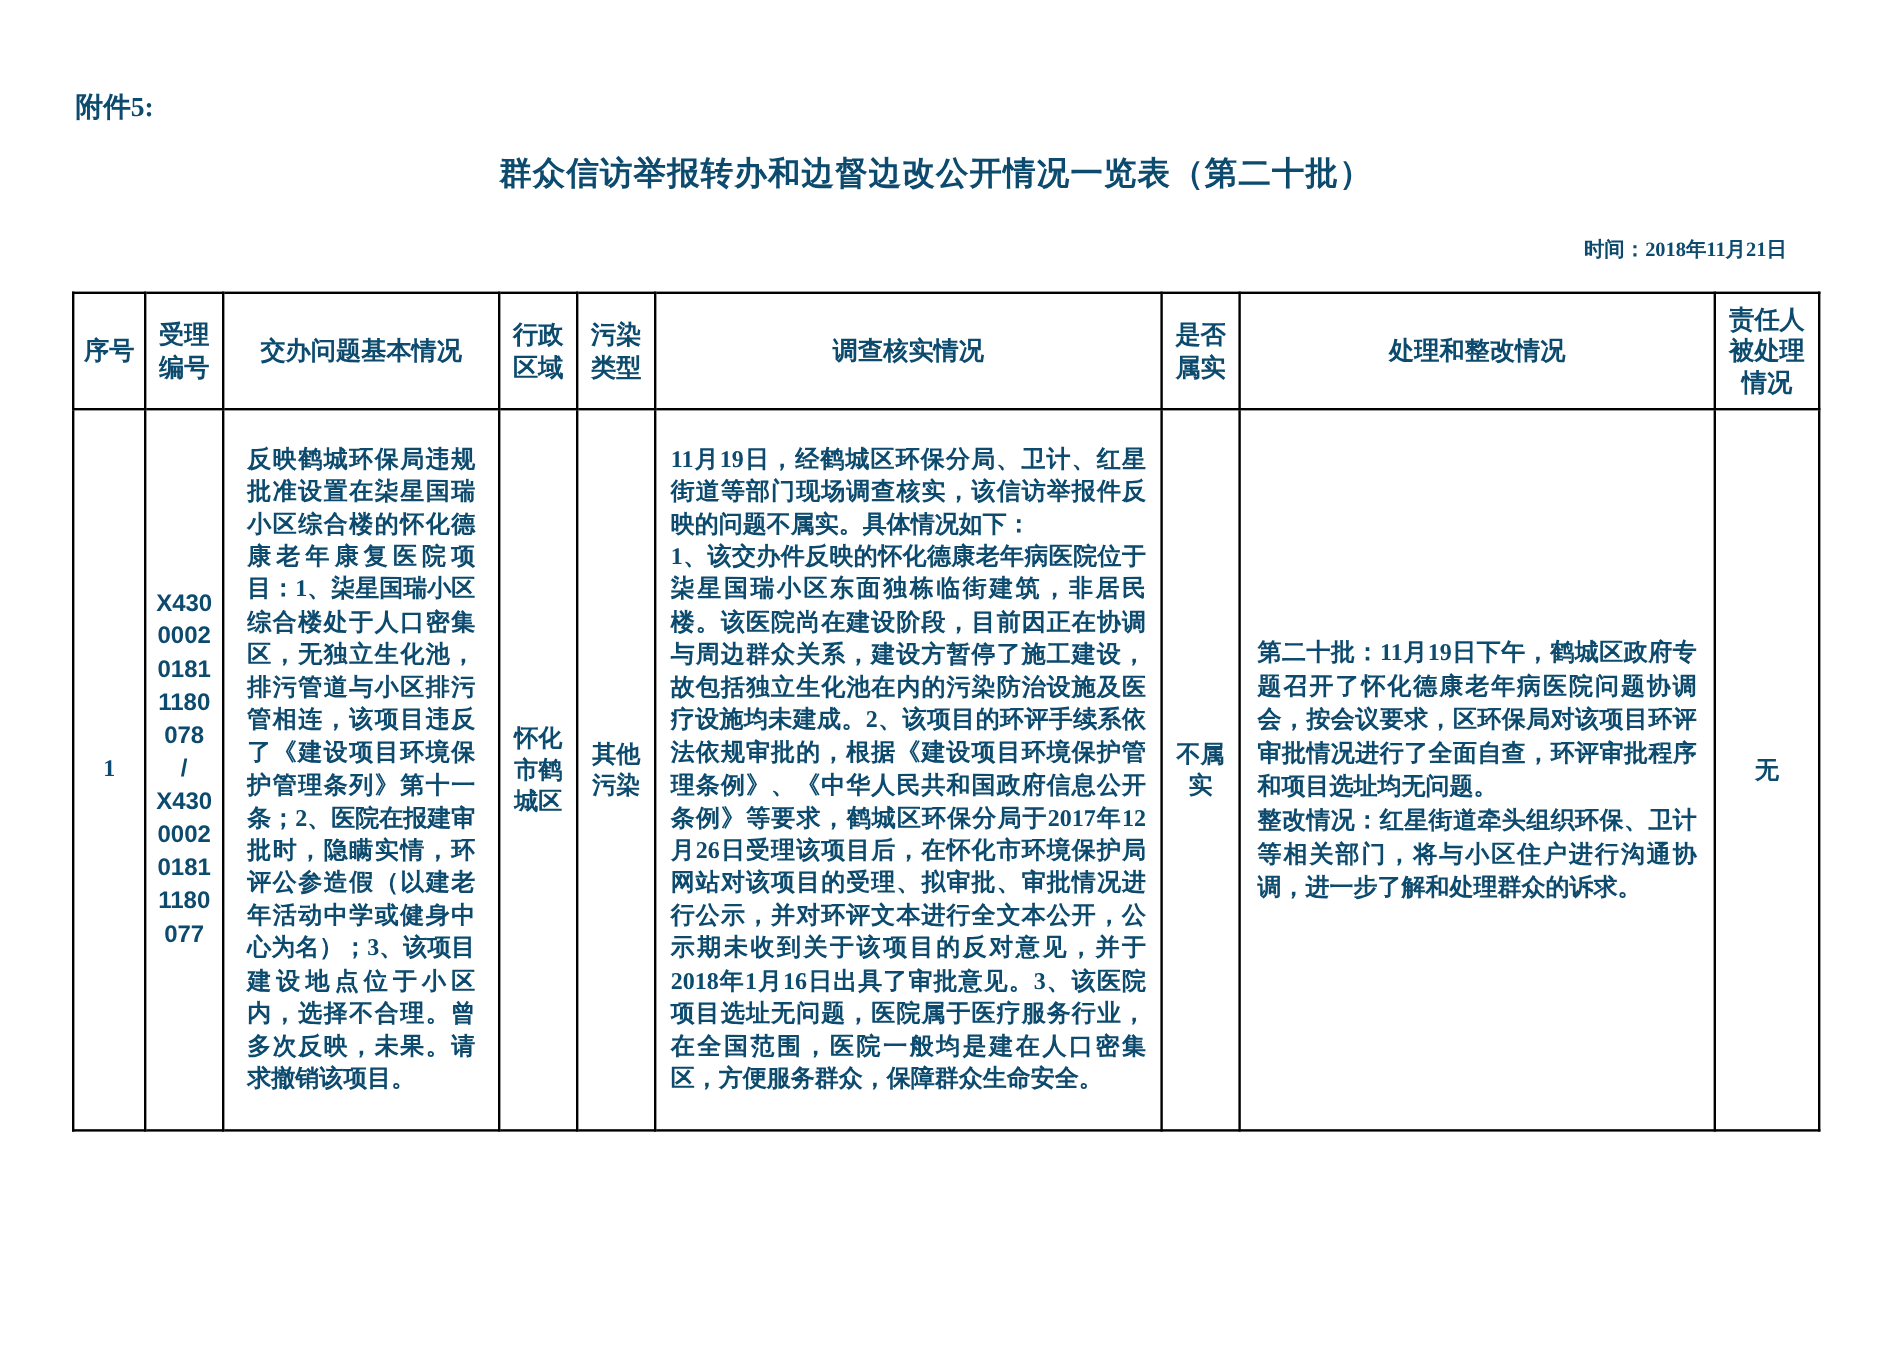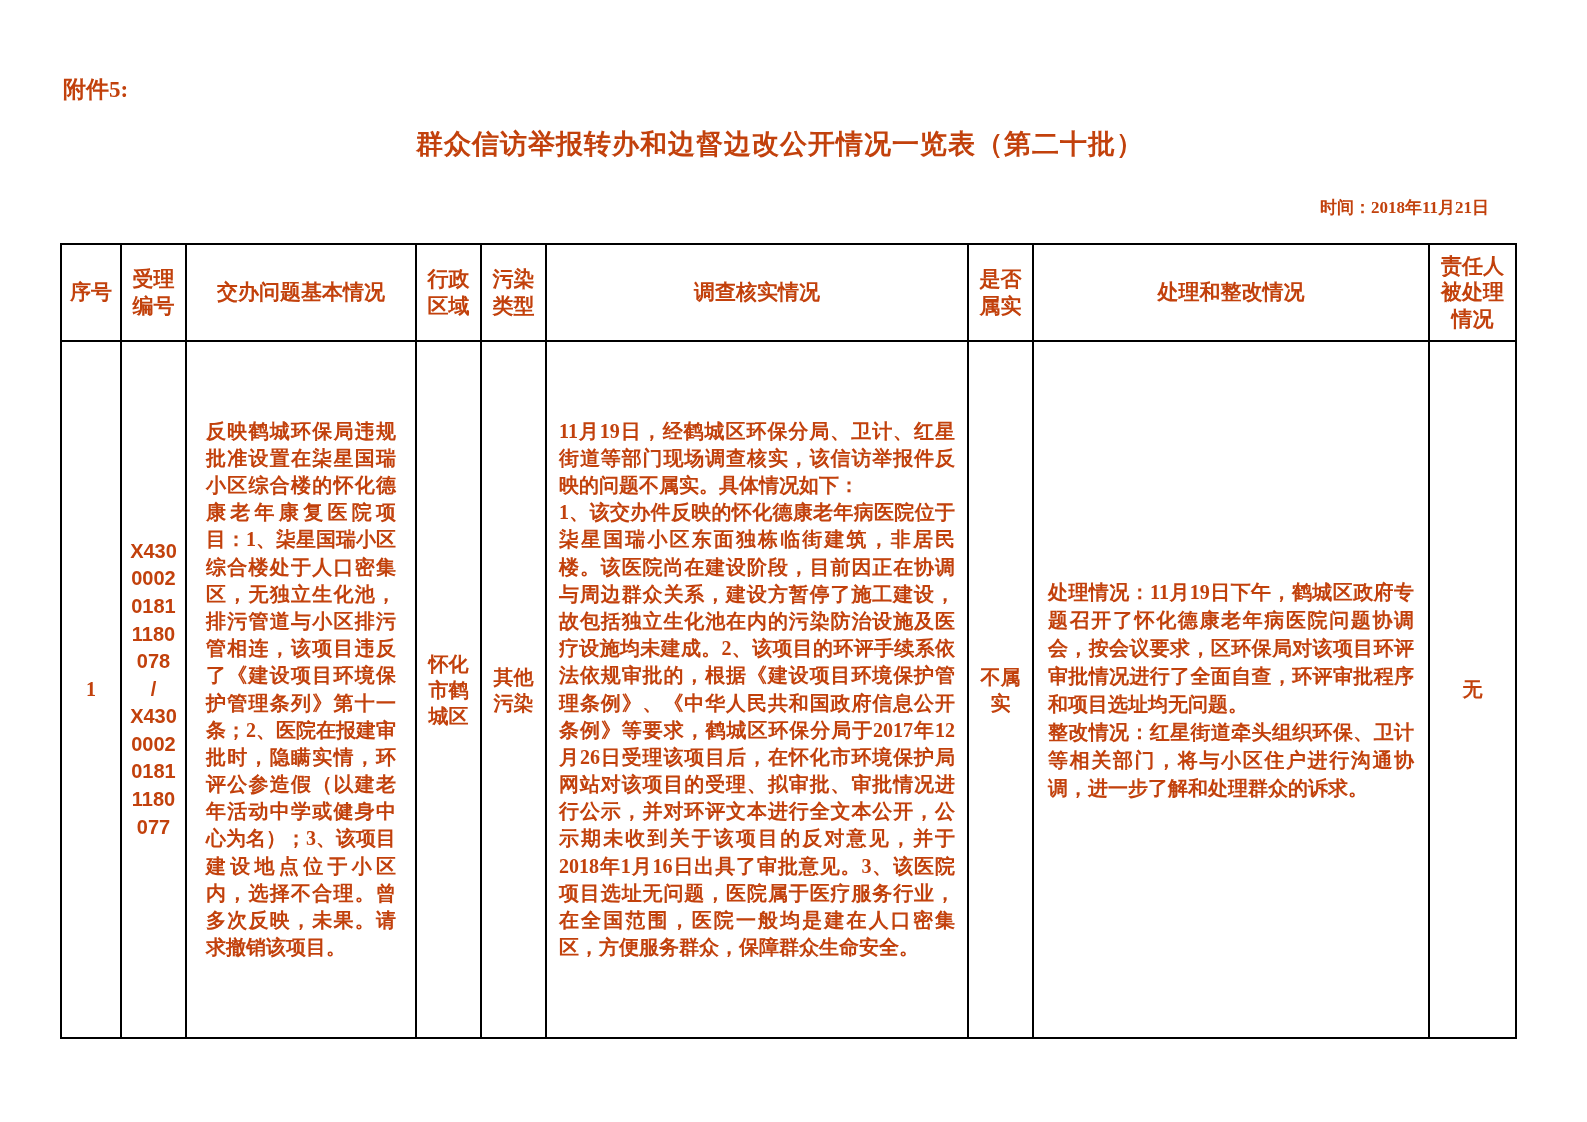--- a/index.html
+++ b/index.html
@@ -5,21 +5,21 @@
   * { margin: 0; padding: 0; box-sizing: border-box; }
   html, body { background: #e8e8e8; }
   body { font-family: "Liberation Serif", "DejaVu Serif", serif; }
   #page {
     position: relative;
     width: 1587px;
     height: 1122px;
     background: #ffffff;
     margin: 0 auto;
     overflow: hidden;
-    color: #c2410c;
+    color: #0c4a6e;
   }
   .attachment {
     position: absolute;
     left: 63px;
     top: 74px;
     font-size: 23px;
     font-weight: bold;
   }
   .doc-title {
     position: absolute;
@@ -52,21 +52,21 @@
     text-align: center;
     font-weight: bold;
     overflow: hidden;
   }
   tr.hdr td {
     height: 97px;
     font-size: 21px;
     line-height: 1.25;
   }
   tr.body-row td {
-    height: 697px;
+    height: 601px;
     font-size: 20px;
     border-radius: 24px;
   }
   .preline { white-space: pre-line; }
   .cell-acceptance {
     font-size: 19px;
     line-height: 1.38;
     font-family: Liberation Sans, sans-serif;
     font-weight: bold;
   }
@@ -158,21 +158,21 @@
       </td>
       <td>
         <div class="narrow2">其他污染</div>
       </td>
       <td class="cell-long pad-invest preline">11月19日，经鹤城区环保分局、卫计、红星街道等部门现场调查核实，该信访举报件反映的问题不属实。具体情况如下：
 1、该交办件反映的怀化德康老年病医院位于柒星国瑞小区东面独栋临街建筑，非居民楼。该医院尚在建设阶段，目前因正在协调与周边群众关系，建设方暂停了施工建设，故包括独立生化池在内的污染防治设施及医疗设施均未建成。2、该项目的环评手续系依法依规审批的，根据《建设项目环境保护管理条例》、《中华人民共和国政府信息公开条例》等要求，鹤城区环保分局于2017年12月26日受理该项目后，在怀化市环境保护局网站对该项目的受理、拟审批、审批情况进行公示，并对环评文本进行全文本公开，公示期未收到关于该项目的反对意见，并于2018年1月16日出具了审批意见。3、该医院项目选址无问题，医院属于医疗服务行业，在全国范围，医院一般均是建在人口密集区，方便服务群众，保障群众生命安全。</td>
       <td>
         <div class="narrow2">不属实</div>
       </td>
       <td class="pad-handle">
-        <p class="handle-para"><span class="handle-label">处理情况：</span><span>11月19日下午，鹤城区政府专题召开了怀化德康老年病医院问题协调会，按会议要求，区环保局对该项目环评审批情况进行了全面自查，环评审批程序和项目选址均无问题。</span></p>
+        <p class="handle-para"><span class="handle-label">第二十批：</span><span>11月19日下午，鹤城区政府专题召开了怀化德康老年病医院问题协调会，按会议要求，区环保局对该项目环评审批情况进行了全面自查，环评审批程序和项目选址均无问题。</span></p>
         <p class="handle-para"><span class="handle-label">整改情况：</span><span>红星街道牵头组织环保、卫计等相关部门，将与小区住户进行沟通协调，进一步了解和处理群众的诉求。</span></p>
       </td>
       <td>无</td>
     </tr>
   </tbody>
     </table>
 
 
 </div>
 

